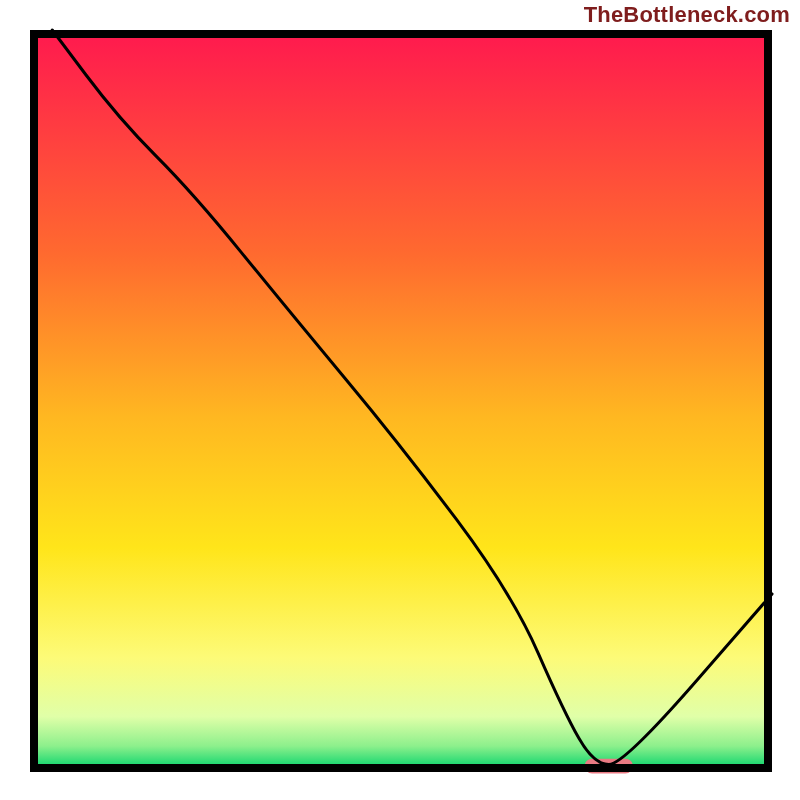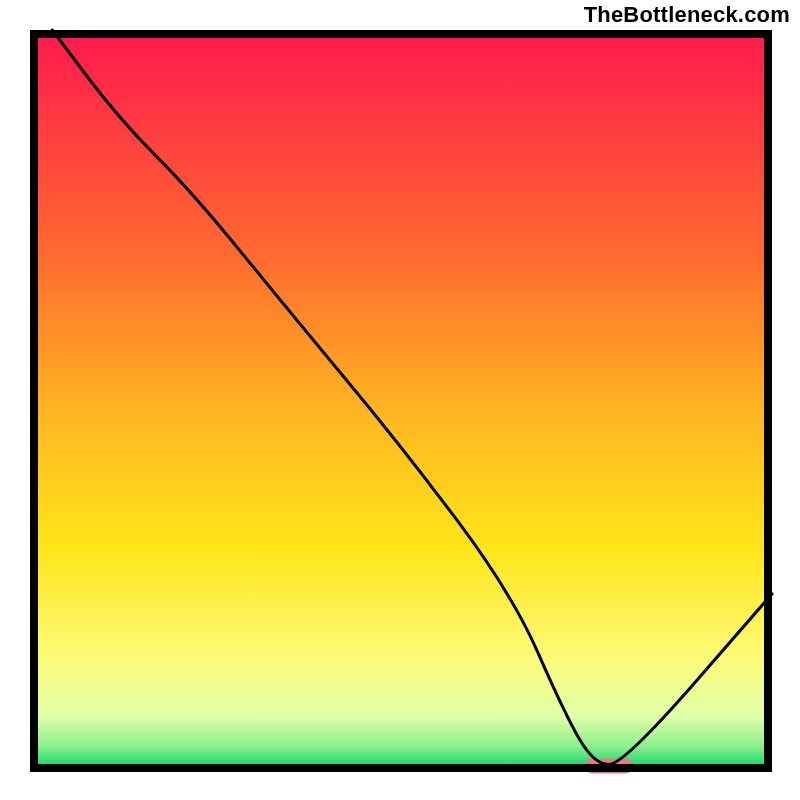--- a/index.html
+++ b/index.html
@@ -5,21 +5,21 @@
   * { margin: 0; padding: 0; box-sizing: border-box; }
   html, body { width: 800px; height: 800px; background: #fff; overflow: hidden; }
   .chart-wrap { position: relative; width: 800px; height: 800px; }
   .watermark {
     position: absolute;
     top: 2px;
     right: 10px;
     font-family: Arial, Helvetica, sans-serif;
     font-size: 22px;
     font-weight: bold;
-    color: #000000;
+    color: #7f1d1d;
     letter-spacing: 0.2px;
   }
   svg { display: block; }
 </style>
 </head>
 <body>
 
 <div class="chart-wrap">
   <div class="watermark">TheBottleneck.com</div>
   <svg id="chart-svg" width="800" height="800" viewBox="0 0 800 800">

